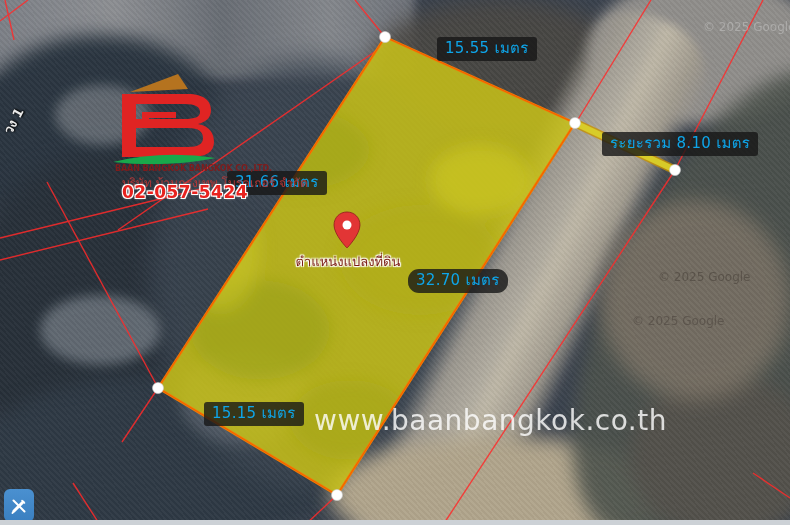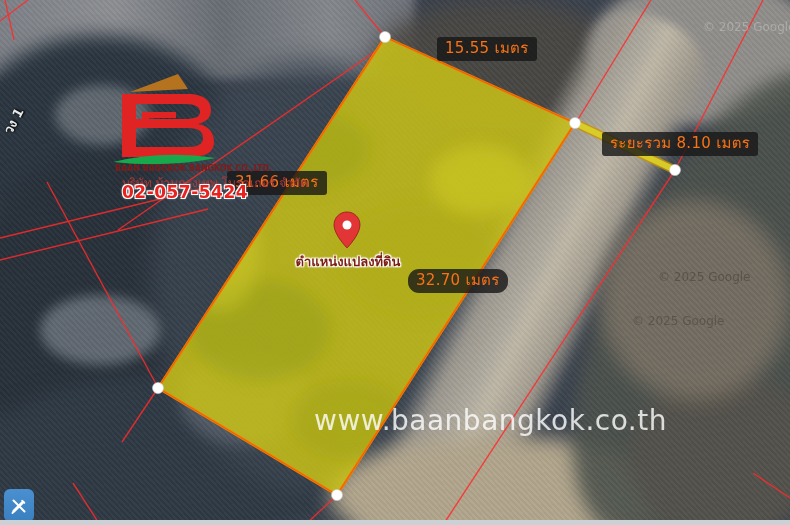--- a/index.html
+++ b/index.html
@@ -31,33 +31,33 @@
   .b-bottomright{left:630px;top:375px;width:190px;height:165px;background:#53514b;filter:blur(9px);}
   .b-midbrown{left:600px;top:200px;width:190px;height:200px;background:#7b7265;filter:blur(10px);opacity:.85;}
   .grain{position:absolute;inset:0;
      background:repeating-linear-gradient(47deg,rgba(255,255,255,.03) 0 2px,rgba(0,0,0,.035) 2px 4px);
      pointer-events:none;}
 
   
   #overlay{position:absolute;left:0;top:0;}
 
   
-  .mlabel{position:absolute;background:rgba(22,22,22,.8);color:#f97316;
+  .mlabel{position:absolute;background:rgba(22,22,22,.8);color:#0ea5e9;
      font-size:15px;line-height:21px;padding:1px 8px 2px;border-radius:3px;
      white-space:nowrap;letter-spacing:.3px;}
   .lbl-top{left:437px;top:37px;}
   .lbl-right{left:584px;top:109px;}
   .lbl-righttotal{left:602px;top:132px;}
   .lbl-left{left:227px;top:171px;}
   .lbl-diag{left:408px;top:269px;border-radius:11px;}
   .lbl-bottom{left:204px;top:402px;}
 
   
   .pin-caption{position:absolute;left:283px;top:251px;width:130px;text-align:center;
-     font-size:13px;font-weight:bold;color:#7b1d14;white-space:nowrap;
+     font-size:13px;font-weight:normal;color:#7b1d14;white-space:nowrap;
      text-shadow:-1px -1px 1px #fff,1px -1px 1px #fff,-1px 1px 1px #fff,1px 1px 1px #fff,0 0 3px #fff;}
 
   
   .watermark{position:absolute;left:314px;top:404px;font-size:28px;color:rgba(255,255,255,.8);
      letter-spacing:.5px;white-space:nowrap;}
   .credit{position:absolute;font-size:12px;white-space:nowrap;}
   .credit-1{left:703px;top:20px;color:rgba(225,225,225,.35);}
   .credit-2{left:658px;top:270px;color:rgba(70,62,55,.55);}
   .credit-3{left:632px;top:314px;color:rgba(70,62,55,.5);}
   .street{position:absolute;left:-2px;top:128px;transform:rotate(-62deg);transform-origin:0 0;
@@ -163,20 +163,21 @@
     <g>
       <path d="M347,212 c-7.5,0 -13,5.8 -13,13 c0,9.8 13,23 13,23 c0,0 13,-13.2 13,-23 c0,-7.2 -5.5,-13 -13,-13 z" fill="#e23535" stroke="#8f1d1d" stroke-width="0.8"></path>
       <circle cx="347" cy="225" r="4.5" fill="#ffffff"></circle>
     </g>
   </svg>
 
   <div class="mlabel lbl-top">15.55 เมตร</div>
   <div class="mlabel lbl-righttotal">ระยะรวม 8.10 เมตร</div>
   <div class="mlabel lbl-left">31.66 เมตร</div>
   <div class="mlabel lbl-diag">32.70 เมตร</div>
+  <div class="mlabel lbl-bottom">15.15 เมตร</div>
 
   <div class="pin-caption">ตำแหน่งแปลงที่ดิน</div>
 
   <div class="watermark">www.baanbangkok.co.th</div>
   <div class="street">วง 1</div>
   <div class="credit credit-1">© 2025 Google</div>
   <div class="credit credit-2">© 2025 Google</div>
   <div class="credit credit-3">© 2025 Google</div>
 
   <div class="logo">

